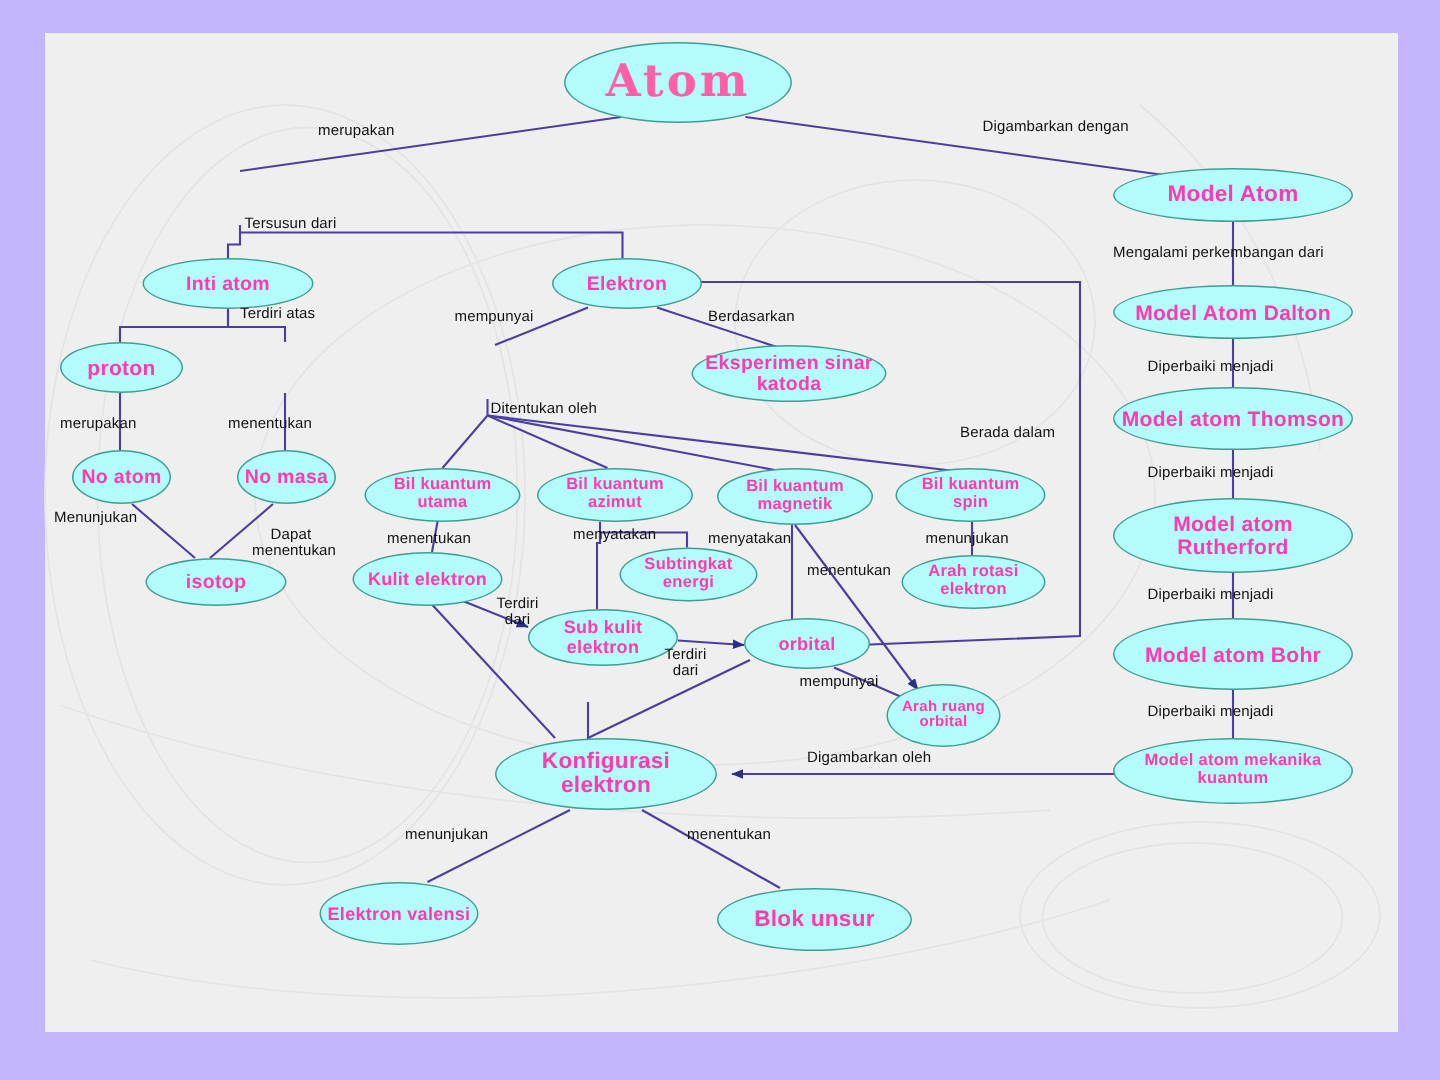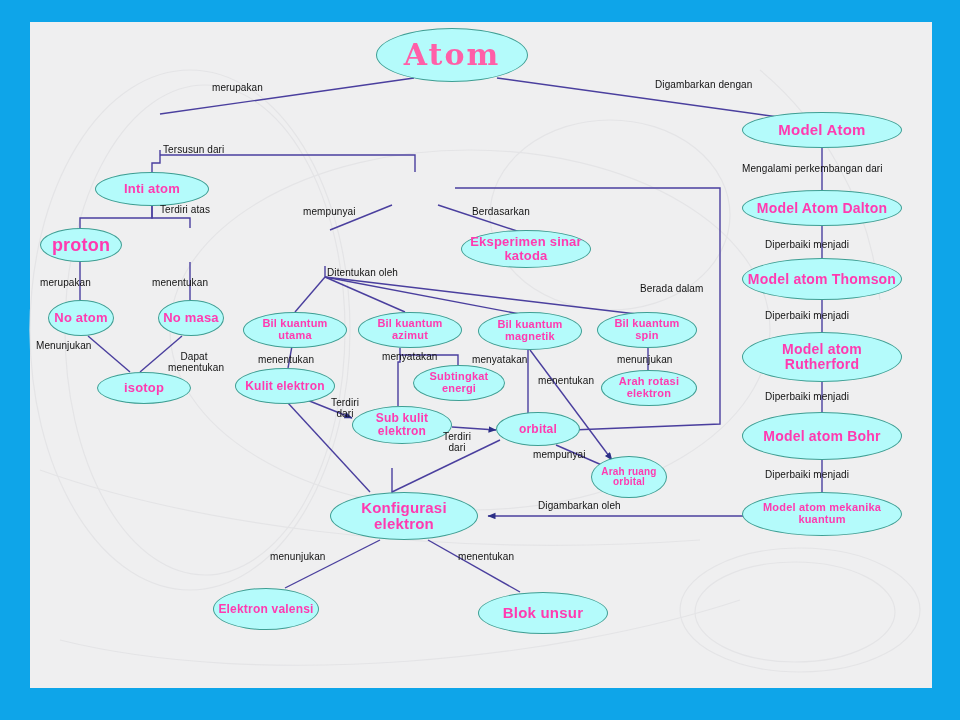--- a/index.html
+++ b/index.html
@@ -1,18 +1,18 @@
 <!DOCTYPE html>
 <html><head>
 <meta charset="utf-8">
 <title>Peta Konsep Atom</title>
 <style>
   html,body{margin:0;padding:0;background:#ffffff;}
   body{width:960px;height:720px;overflow:hidden;font-family:"Liberation Sans",sans-serif;}
-  #stage{position:relative;width:960px;height:720px;background:#0ea5e9;}
+  #stage{position:relative;width:960px;height:720px;background:#c4b5fd;}
   #slide{position:absolute;left:30px;top:22px;width:902px;height:666px;background:#efeff0;overflow:hidden;}
   #svg-layer{position:absolute;left:0;top:0;width:960px;height:720px;}
   .node{
     position:absolute;
     display:flex;align-items:center;justify-content:center;
     text-align:center;
     background:#b4fbfb;
     border:1px solid #3f9e93;
     border-radius:50%;
     color:#ff3ab0;
@@ -142,37 +142,40 @@
 
   <div class="node title-node" style="left:376px;top:28px;width:152px;height:54px;">
     <span>Atom</span>
   </div>
 
 
   <div class="node" style="left:95px;top:172px;width:114px;height:34px;font-size:13px;">
     <span>Inti atom</span>
   </div>
 
-  <div class="node" style="left:40px;top:228px;width:82px;height:34px;font-size:18px;">
+  <div class="node" style="left:40px;top:228px;width:82px;height:34px;font-size:14px;">
     <span>proton</span>
   </div>
 
 
   <div class="node" style="left:48px;top:300px;width:66px;height:36px;font-size:13px;">
     <span>No atom</span>
   </div>
 
   <div class="node" style="left:158px;top:300px;width:66px;height:36px;font-size:13px;">
     <span>No masa</span>
   </div>
 
   <div class="node" style="left:97px;top:372px;width:94px;height:32px;font-size:13px;">
     <span>isotop</span>
   </div>
 
+  <div class="node" style="left:368px;top:172px;width:100px;height:34px;font-size:13px;">
+    <span>Elektron</span>
+  </div>
 
 
   <div class="node" style="left:461px;top:230px;width:130px;height:38px;font-size:13px;">
     <span>Eksperimen sinar katoda</span>
   </div>
 
   <div class="node" style="left:243px;top:312px;width:104px;height:36px;font-size:11px;">
     <span>Bil kuantum utama</span>
   </div>
 

